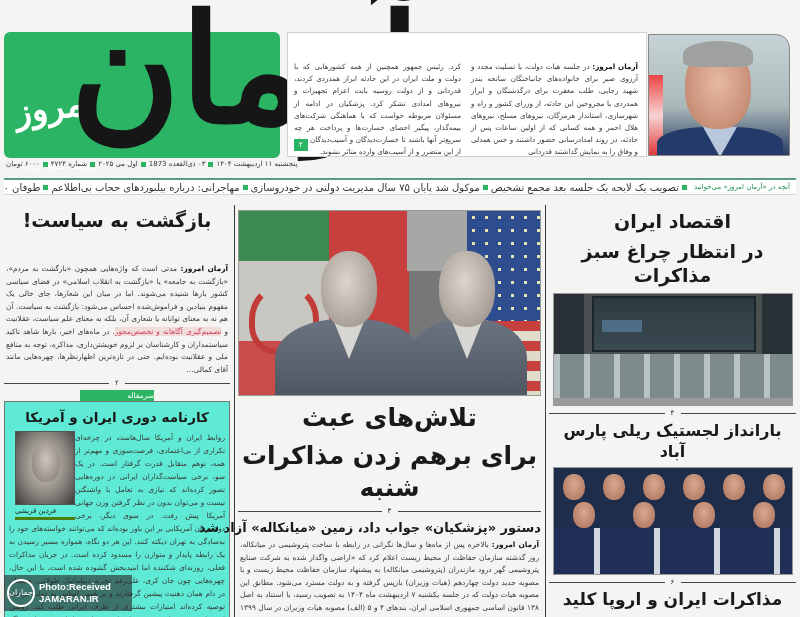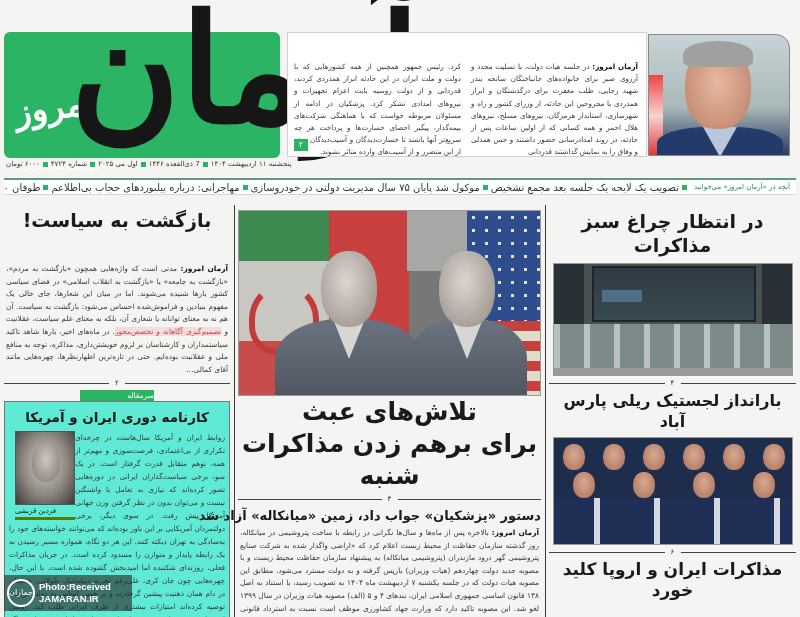--- a/index.html
+++ b/index.html
@@ -71,21 +71,21 @@
   .mp-oman { position: absolute; left: 90px; top: 0; width: 80px; height: 130px; background: #c7403e; }
   .mp-grey { position: absolute; left: 168px; top: 0; width: 64px; height: 60px; background: #a7a8a6; }
   .mp-usa-blue { position: absolute; left: 228px; top: 0; width: 75px; height: 110px; background: radial-gradient(circle,#e9e5b8 1.4px,transparent 2px) 0 0/13px 13px, #2e4d8f; }
   .mp-usa-stripes { position: absolute; left: 228px; top: 110px; width: 75px; height: 76px; background: repeating-linear-gradient(180deg,#c7403e 0 10px,#e0dccb 10px 20px); }
   .mp-person1 { position: absolute; left: 36px; top: 36px; width: 148px; height: 152px; }
   .mp-person2 { position: absolute; left: 170px; top: 36px; width: 118px; height: 152px; }
   .p-head { position: absolute; border-radius: 46%; background: radial-gradient(ellipse at 45% 40%, #ddd6cf 0%, #a49c95 75%, #6f6a66 100%); }
   .p-body { position: absolute; border-radius: 44% 44% 0 0; background: linear-gradient(180deg,#6b7380,#4b525d); }
   .p-shirt { position: absolute; background: #d7d6d2; clip-path: polygon(0 0,100% 0,50% 100%); }
 
-  .h-main { text-align: center; font-size: 25px; font-weight: bold; line-height: 32px; letter-spacing: -0.6px; }
+  .h-main { text-align: center; font-size: 25px; font-weight: bold; line-height: 32px; margin-top: 6px; letter-spacing: -0.6px; }
   .h-sub { text-align: left; font-size: 13px; font-weight: bold; margin-top: 4px; letter-spacing: -0.4px; white-space: nowrap; }
 
   .h-right { text-align: center; font-size: 19px; font-weight: bold; line-height: 24px; margin-top: 6px; letter-spacing: -0.4px; }
   .h-right2 { text-align: center; font-size: 16px; font-weight: bold; line-height: 21px; margin-top: 2px; letter-spacing: -0.4px; }
   .photo-exchange { position: relative; width: 240px; height: 113px; margin: 6px auto 0; background: #4a4f52; overflow: hidden; border: 1px solid #999; }
   .ex-board { position: absolute; left: 38px; top: 2px; width: 164px; height: 56px; background: linear-gradient(180deg,#2e3a41,#3a4a52); border: 2px solid #1d252a; }
   .ex-board::after { content: ""; position: absolute; left: 8px; top: 22px; width: 40px; height: 12px; background: #4e6e86; }
   .ex-glass { position: absolute; left: 0; top: 60px; width: 240px; height: 48px; background: repeating-linear-gradient(90deg,#b9c2c3 0 6px,#7d8a8a 6px 30px); }
   .ex-floor { position: absolute; left: 0; top: 104px; width: 240px; height: 9px; background: #9a9a98; }
   .ex-side-l, .ex-side-r { position: absolute; top: 0; width: 30px; height: 60px; background: #2a3136; }
@@ -102,21 +102,21 @@
 <div class="masthead">
   <div class="logo-green">
     <div class="logo-emrooz">امروز</div>
     <div class="logo-tagline">روزنامه صبح ایران</div>
   </div>
   <div class="logo-arman">آرمان</div>
 
   <div class="dateline">
     <span>پنجشنبه ۱۱ اردیبهشت ۱۴۰۴</span>
       <i class="sq"></i>
-    <span>7 ذی‌القعده ۱۴۴۶</span>
+    <span>۰۳ ذی‌القعده 1873</span>
       <i class="sq"></i>
     <span>اول می ۲۰۲۵</span>
       <i class="sq"></i>
     <span>شماره ۴۷۲۴</span>
       <i class="sq"></i>
     <span>۶۰۰۰ تومان</span>
   </div>
 
   <div class="lead-box">
     <div class="lead-cols">
@@ -213,20 +213,21 @@
     <div class="h-sub">دستور «پزشکیان» جواب داد، زمین «میانکاله» آزاد شد</div>
     <p class="body-text" style="margin-top:4px;">
       <b>آرمان امروز:</b>
       <span>بالاخره پس از ماه‌ها و سال‌ها نگرانی در رابطه با ساخت پتروشیمی در میانکاله، روز گذشته سازمان حفاظت از محیط زیست اعلام کرد که «اراضی واگذار شده به شرکت صنایع پتروشیمی گهر درود مازندران (پتروشیمی میانکاله) به پیشنهاد سازمان حفاظت محیط زیست و با مصوبه جدید دولت چهاردهم (هیات وزیران) بازپس گرفته و به دولت مسترد می‌شود. مطابق این مصوبه هیات دولت که در جلسه یکشنبه ۷ اردیبهشت ماه ۱۴۰۴ به تصویب رسید، با استناد به اصل ۱۳۸ قانون اساسی جمهوری اسلامی ایران، بندهای ۴ و ۵ (الف) مصوبه هیات وزیران در سال ۱۳۹۹ لغو شد. این مصوبه تاکید دارد که وزارت جهاد کشاورزی موظف است نسبت به استرداد قانونی این اراضی اقدامات...</span>
     </p>
   </div>
 </div>
 
 <div class="col-right">
   <div>
+    <div class="h-right">اقتصاد ایران</div>
     <div class="h-right">در انتظار چراغ سبز مذاکرات</div>
     <div class="photo-exchange">
       <div class="ex-side-l"></div>
       <div class="ex-side-r"></div>
       <div class="ex-board"></div>
       <div class="ex-glass"></div>
       <div class="ex-floor"></div>
     </div>
   </div>
   <div class="sep">

